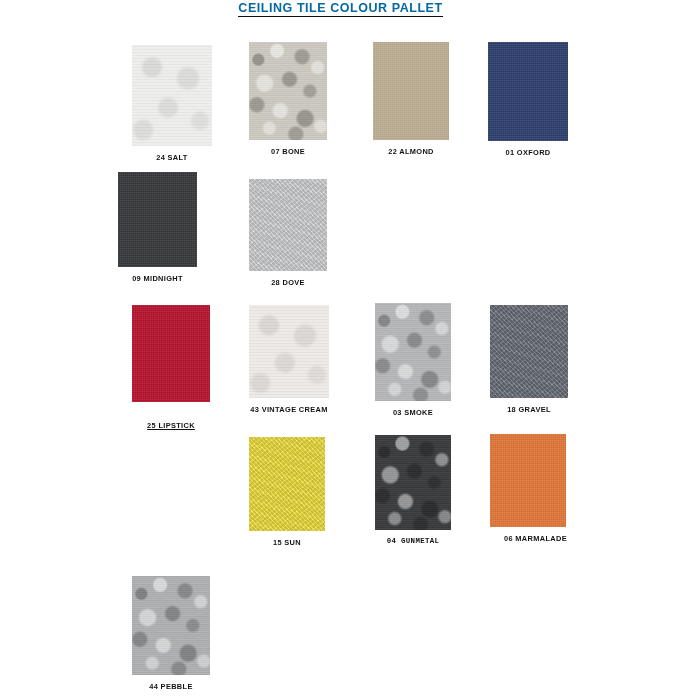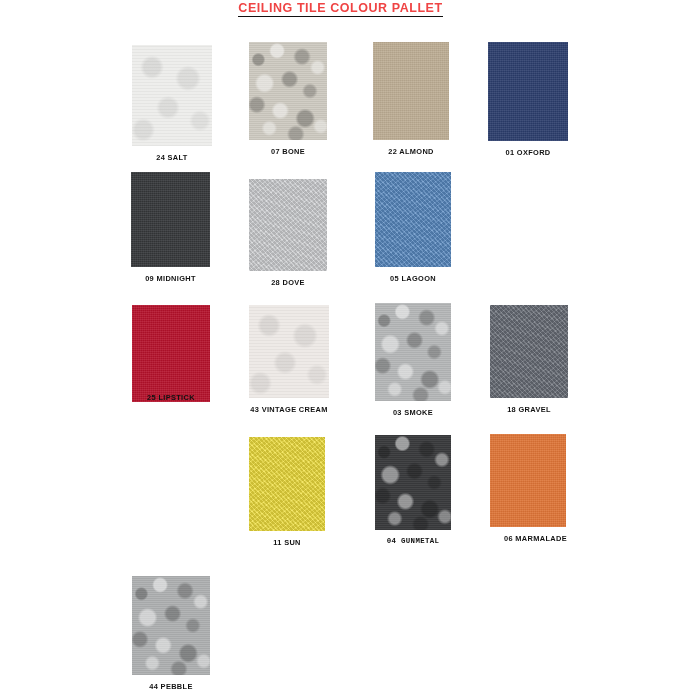--- a/index.html
+++ b/index.html
@@ -18,21 +18,21 @@
 
   #page-title {
     position: absolute;
     top: 1px;
     left: 0;
     width: 681px;
     text-align: center;
     font-size: 12.5px;
     font-weight: bold;
     letter-spacing: 0.55px;
-    color: #ef4444;
+    color: #0369a1;
   }
   #page-title .title-text {
     border-bottom: 1.5px solid #101010;
     padding-bottom: 1px;
     display: inline-block;
   }
 
   .palette-grid {
     position: absolute;
     top: 0;
@@ -137,43 +137,37 @@
         <div class="tex tex-weave"></div>
       </div>
       <div class="swatch-label" style="top: 105px;">22 ALMOND</div>
     </div>
     <div class="swatch-cell" style="left: 488px; top: 42px; width: 80px; height: 119px;">
       <div class="swatch-chip" style="width: 80px; height: 99px; background: rgb(43, 61, 107);">
         <div class="tex tex-weave"></div>
       </div>
       <div class="swatch-label" style="top: 106px;">01 OXFORD</div>
     </div>
-    <div class="swatch-cell" style="left: 131px; top: 172px; width: 79px; height: 115px;">
+    <div class="swatch-cell" style="left: 118px; top: 172px; width: 79px; height: 115px;">
       <div class="swatch-chip" style="width: 79px; height: 95px; background: rgb(52, 54, 57);">
         <div class="tex tex-weave"></div>
       </div>
       <div class="swatch-label" style="top: 102px;">09 MIDNIGHT</div>
     </div>
     <div class="swatch-cell" style="left: 249px; top: 179px; width: 78px; height: 112px;">
       <div class="swatch-chip" style="width: 78px; height: 92px; background: rgb(210, 212, 214);">
         <div class="tex tex-fleck"></div>
       </div>
       <div class="swatch-label" style="top: 99px;">28 DOVE</div>
     </div>
-    <div class="swatch-cell" style="left: 375px; top: 172px; width: 76px; height: 115px;">
-      <div class="swatch-chip" style="width: 76px; height: 95px; background: rgb(91, 140, 196);">
-        <div class="tex tex-fleck"></div>
-      </div>
-      <div class="swatch-label" style="top: 102px;">05 LAGOON</div>
-    </div>
     <div class="swatch-cell" style="left: 132px; top: 305px; width: 78px; height: 117px;">
       <div class="swatch-chip" style="width: 78px; height: 97px; background: rgb(180, 17, 43);">
         <div class="tex tex-weave"></div>
       </div>
-      <div class="swatch-label" style="top: 88px;">25 LIPSTICK</div>
+      <div class="swatch-label" style="top: 116px; text-decoration: underline;">25 LIPSTICK</div>
     </div>
     <div class="swatch-cell" style="left: 249px; top: 305px; width: 80px; height: 113px;">
       <div class="swatch-chip" style="width: 80px; height: 93px; background: rgb(237, 233, 230);">
         <div class="tex tex-soft"></div>
       </div>
       <div class="swatch-label" style="top: 100px;">43 VINTAGE CREAM</div>
     </div>
     <div class="swatch-cell" style="left: 375px; top: 303px; width: 76px; height: 118px;">
       <div class="swatch-chip" style="width: 76px; height: 98px; background: rgb(182, 184, 185);">
         <div class="tex tex-mottle"></div>
@@ -183,21 +177,21 @@
     <div class="swatch-cell" style="left: 490px; top: 305px; width: 78px; height: 113px;">
       <div class="swatch-chip" style="width: 78px; height: 93px; background: rgb(107, 112, 121);">
         <div class="tex tex-fleck"></div>
       </div>
       <div class="swatch-label" style="top: 100px;">18 GRAVEL</div>
     </div>
     <div class="swatch-cell" style="left: 249px; top: 437px; width: 76px; height: 114px;">
       <div class="swatch-chip" style="width: 76px; height: 94px; background: rgb(242, 225, 63);">
         <div class="tex tex-fleck"></div>
       </div>
-      <div class="swatch-label" style="top: 101px;">11 SUN</div>
+      <div class="swatch-label" style="top: 101px;">15 SUN</div>
     </div>
     <div class="swatch-cell" style="left: 375px; top: 435px; width: 76px; height: 115px; font-family: Liberation Mono, monospace;">
       <div class="swatch-chip" style="width: 76px; height: 95px; background: rgb(58, 59, 61);">
         <div class="tex tex-mottle"></div>
       </div>
       <div class="swatch-label" style="top: 102px;">04 GUNMETAL</div>
     </div>
     <div class="swatch-cell" style="left: 490px; top: 434px; width: 91px; height: 113px;">
       <div class="swatch-chip" style="width: 76px; height: 93px; background: rgb(222, 116, 54);">
         <div class="tex tex-weave"></div>

